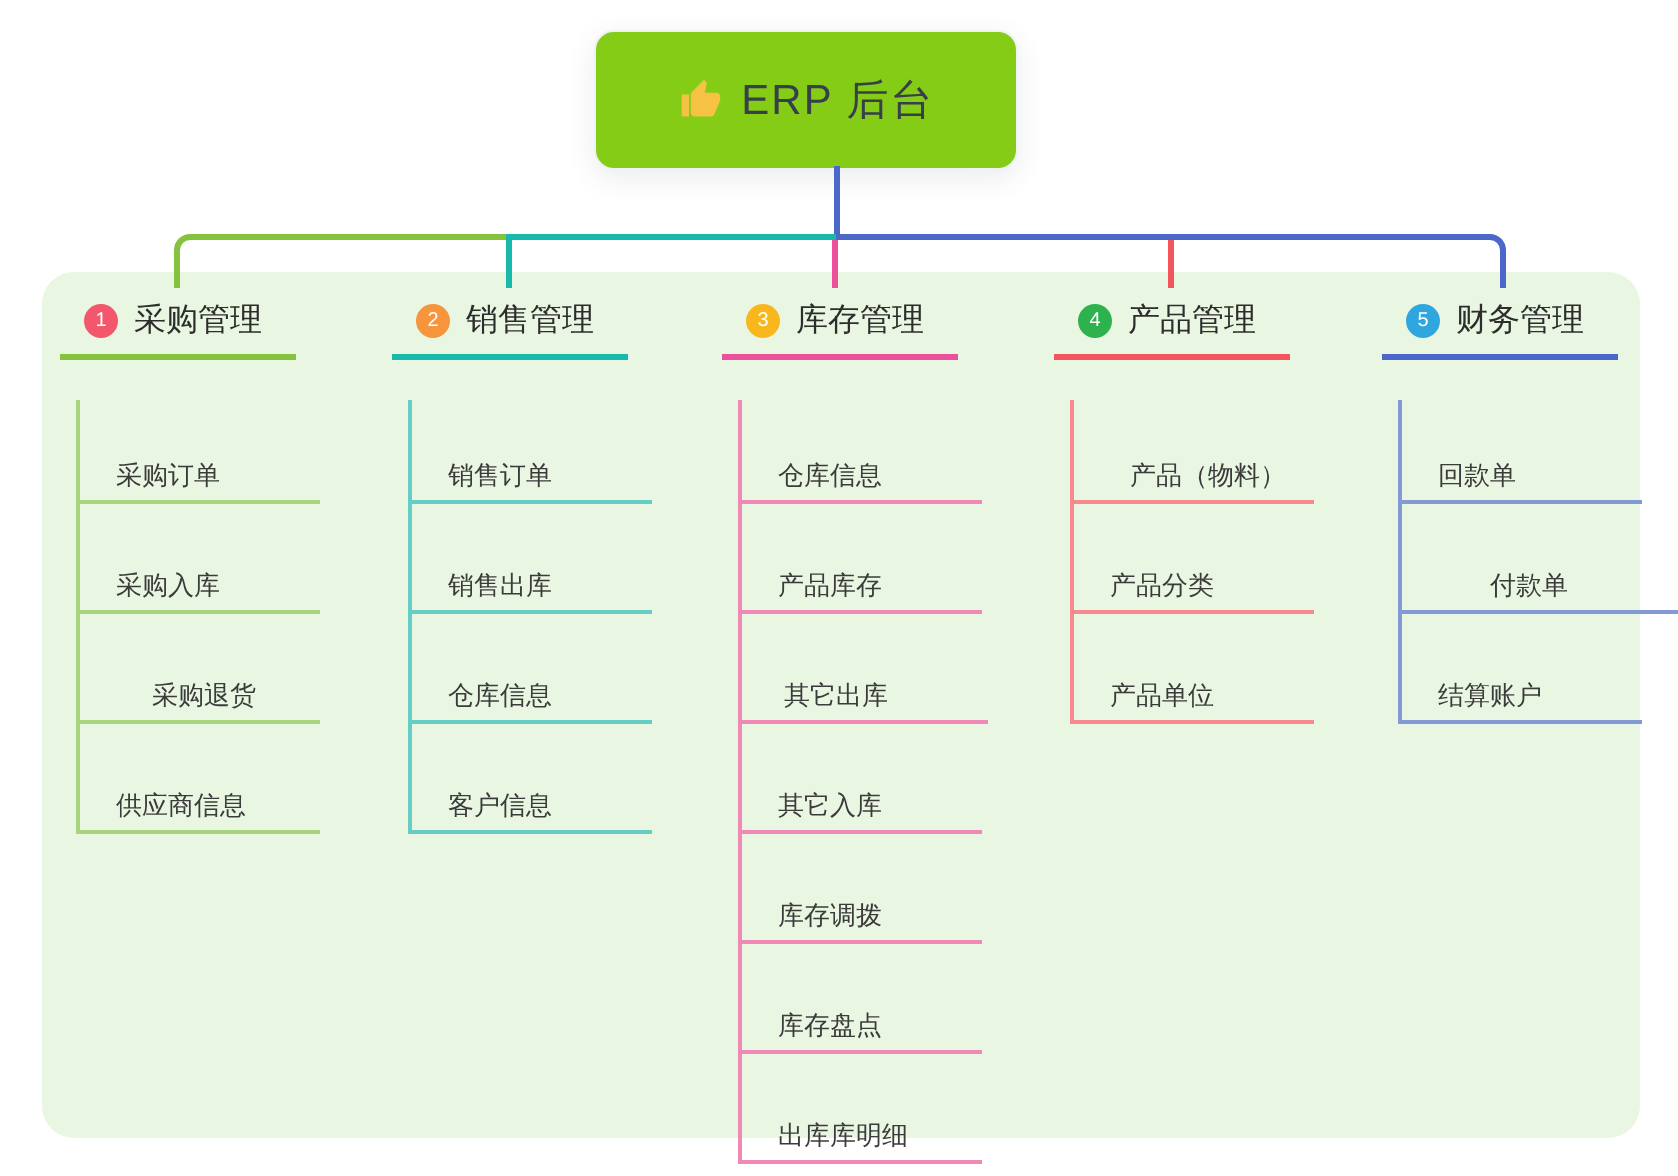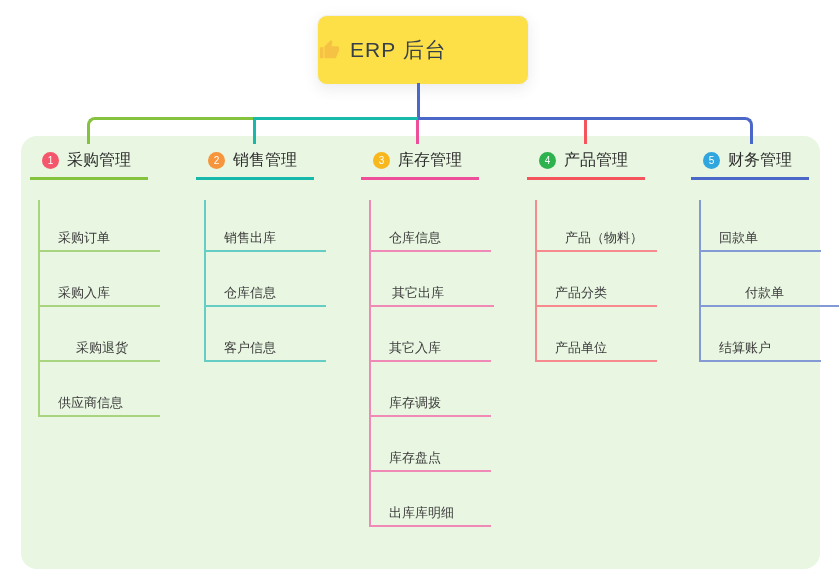--- a/index.html
+++ b/index.html
@@ -4,24 +4,24 @@
 <style>
   html,body { margin:0; padding:0; background:#ffffff; }
   body { font-family:"Liberation Sans","DejaVu Sans",sans-serif; }
   .canvas { position:relative; width:839px; height:588px; background:#ffffff; overflow:hidden; }
 
   
   .panel { position:absolute; left:21px; top:136px; width:799px; height:433px;
            border-radius:16px; }
 
   
-  .root-card { position:absolute; left:317px; top:15px; width:210px; height:68px;
-               background:#fde047; border:1px solid #f1f1f3; border-radius:10px;
+  .root-card { position:absolute; left:297px; top:15px; width:210px; height:68px;
+               background:#84cc16; border:1px solid #f1f1f3; border-radius:10px;
                box-shadow:0 4px 14px rgba(60,70,90,0.10);
-               display:flex; align-items:center; gap:10px; }
+               display:flex; align-items:center; justify-content:center; gap:10px; }
   .root-label { font-size:21px; color:#37404a; letter-spacing:1px; }
   .thumb-icon svg { display:block; }
 
   
   .seg { position:absolute; box-sizing:border-box; }
 
   
   .branch { position:absolute; top:148px; }
   .branch-title { display:flex; align-items:center; gap:8px; width:118px;
                   box-sizing:border-box; padding:2px 0 6px 12px; border-bottom:3px solid; }
@@ -69,32 +69,34 @@
           <div class="child" style="border-bottom-color: rgb(169, 212, 127); text-align: center;">采购退货</div>
           <div class="child" style="border-bottom-color: rgb(169, 212, 127);">供应商信息</div>
         </div>
       </div>
       <div class="branch" style="left: 196px;">
         <div class="branch-title" style="border-bottom-color: rgb(23, 185, 171);">
           <span class="badge" style="background: rgb(246, 149, 59);">2</span>
           <span class="branch-label">销售管理</span>
         </div>
         <div class="children" style="border-left-color: rgb(102, 205, 196);">
+          <div class="child" style="border-bottom-color: rgb(102, 205, 196);">销售订单</div>
           <div class="child" style="border-bottom-color: rgb(102, 205, 196);">销售出库</div>
           <div class="child" style="border-bottom-color: rgb(102, 205, 196);">仓库信息</div>
           <div class="child" style="border-bottom-color: rgb(102, 205, 196);">客户信息</div>
         </div>
       </div>
       <div class="branch" style="left: 361px;">
         <div class="branch-title" style="border-bottom-color: rgb(237, 79, 155);">
           <span class="badge" style="background: rgb(248, 183, 29);">3</span>
           <span class="branch-label">库存管理</span>
         </div>
         <div class="children" style="border-left-color: rgb(241, 137, 183);">
           <div class="child" style="border-bottom-color: rgb(241, 137, 183);">仓库信息</div>
+          <div class="child" style="border-bottom-color: rgb(241, 137, 183);">产品库存</div>
           <div class="child" style="border-bottom-color: rgb(241, 137, 183); padding-left: 21px;">其它出库</div>
           <div class="child" style="border-bottom-color: rgb(241, 137, 183);">其它入库</div>
           <div class="child" style="border-bottom-color: rgb(241, 137, 183);">库存调拨</div>
           <div class="child" style="border-bottom-color: rgb(241, 137, 183);">库存盘点</div>
           <div class="child" style="border-bottom-color: rgb(241, 137, 183);">出库库明细</div>
         </div>
       </div>
       <div class="branch" style="left: 527px;">
         <div class="branch-title" style="border-bottom-color: rgb(244, 84, 92);">
           <span class="badge" style="background: rgb(45, 178, 77);">4</span>

